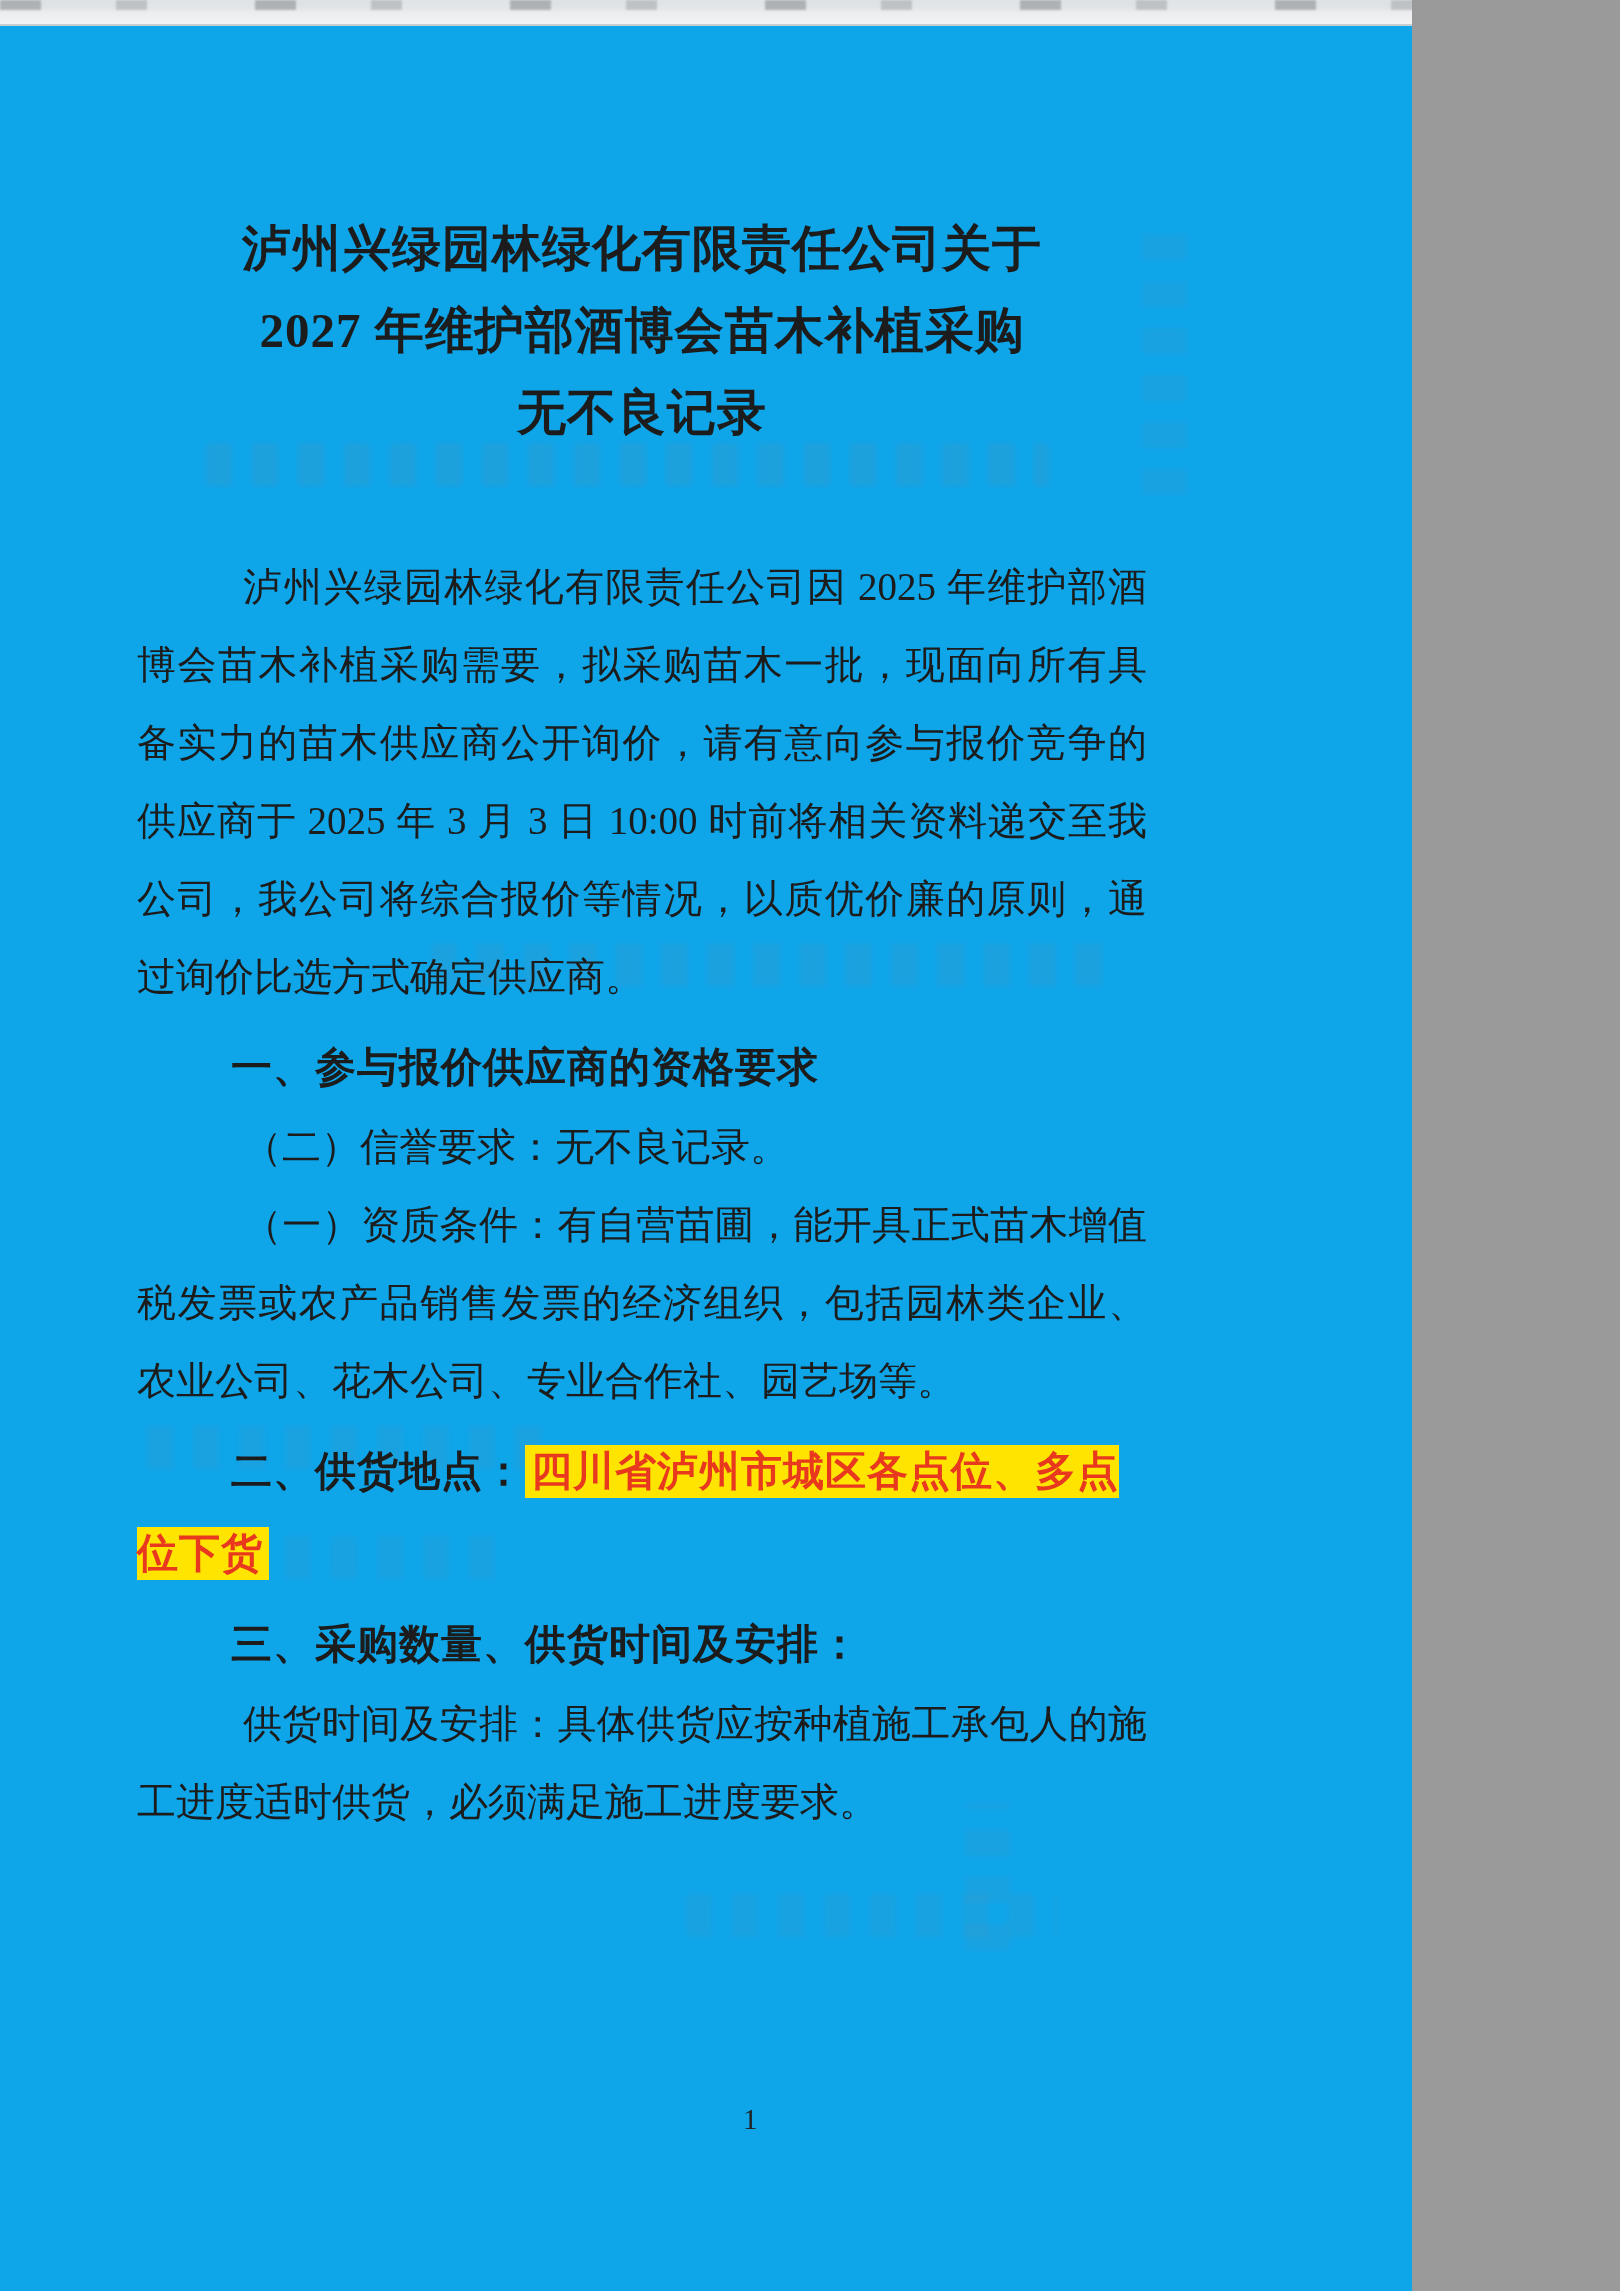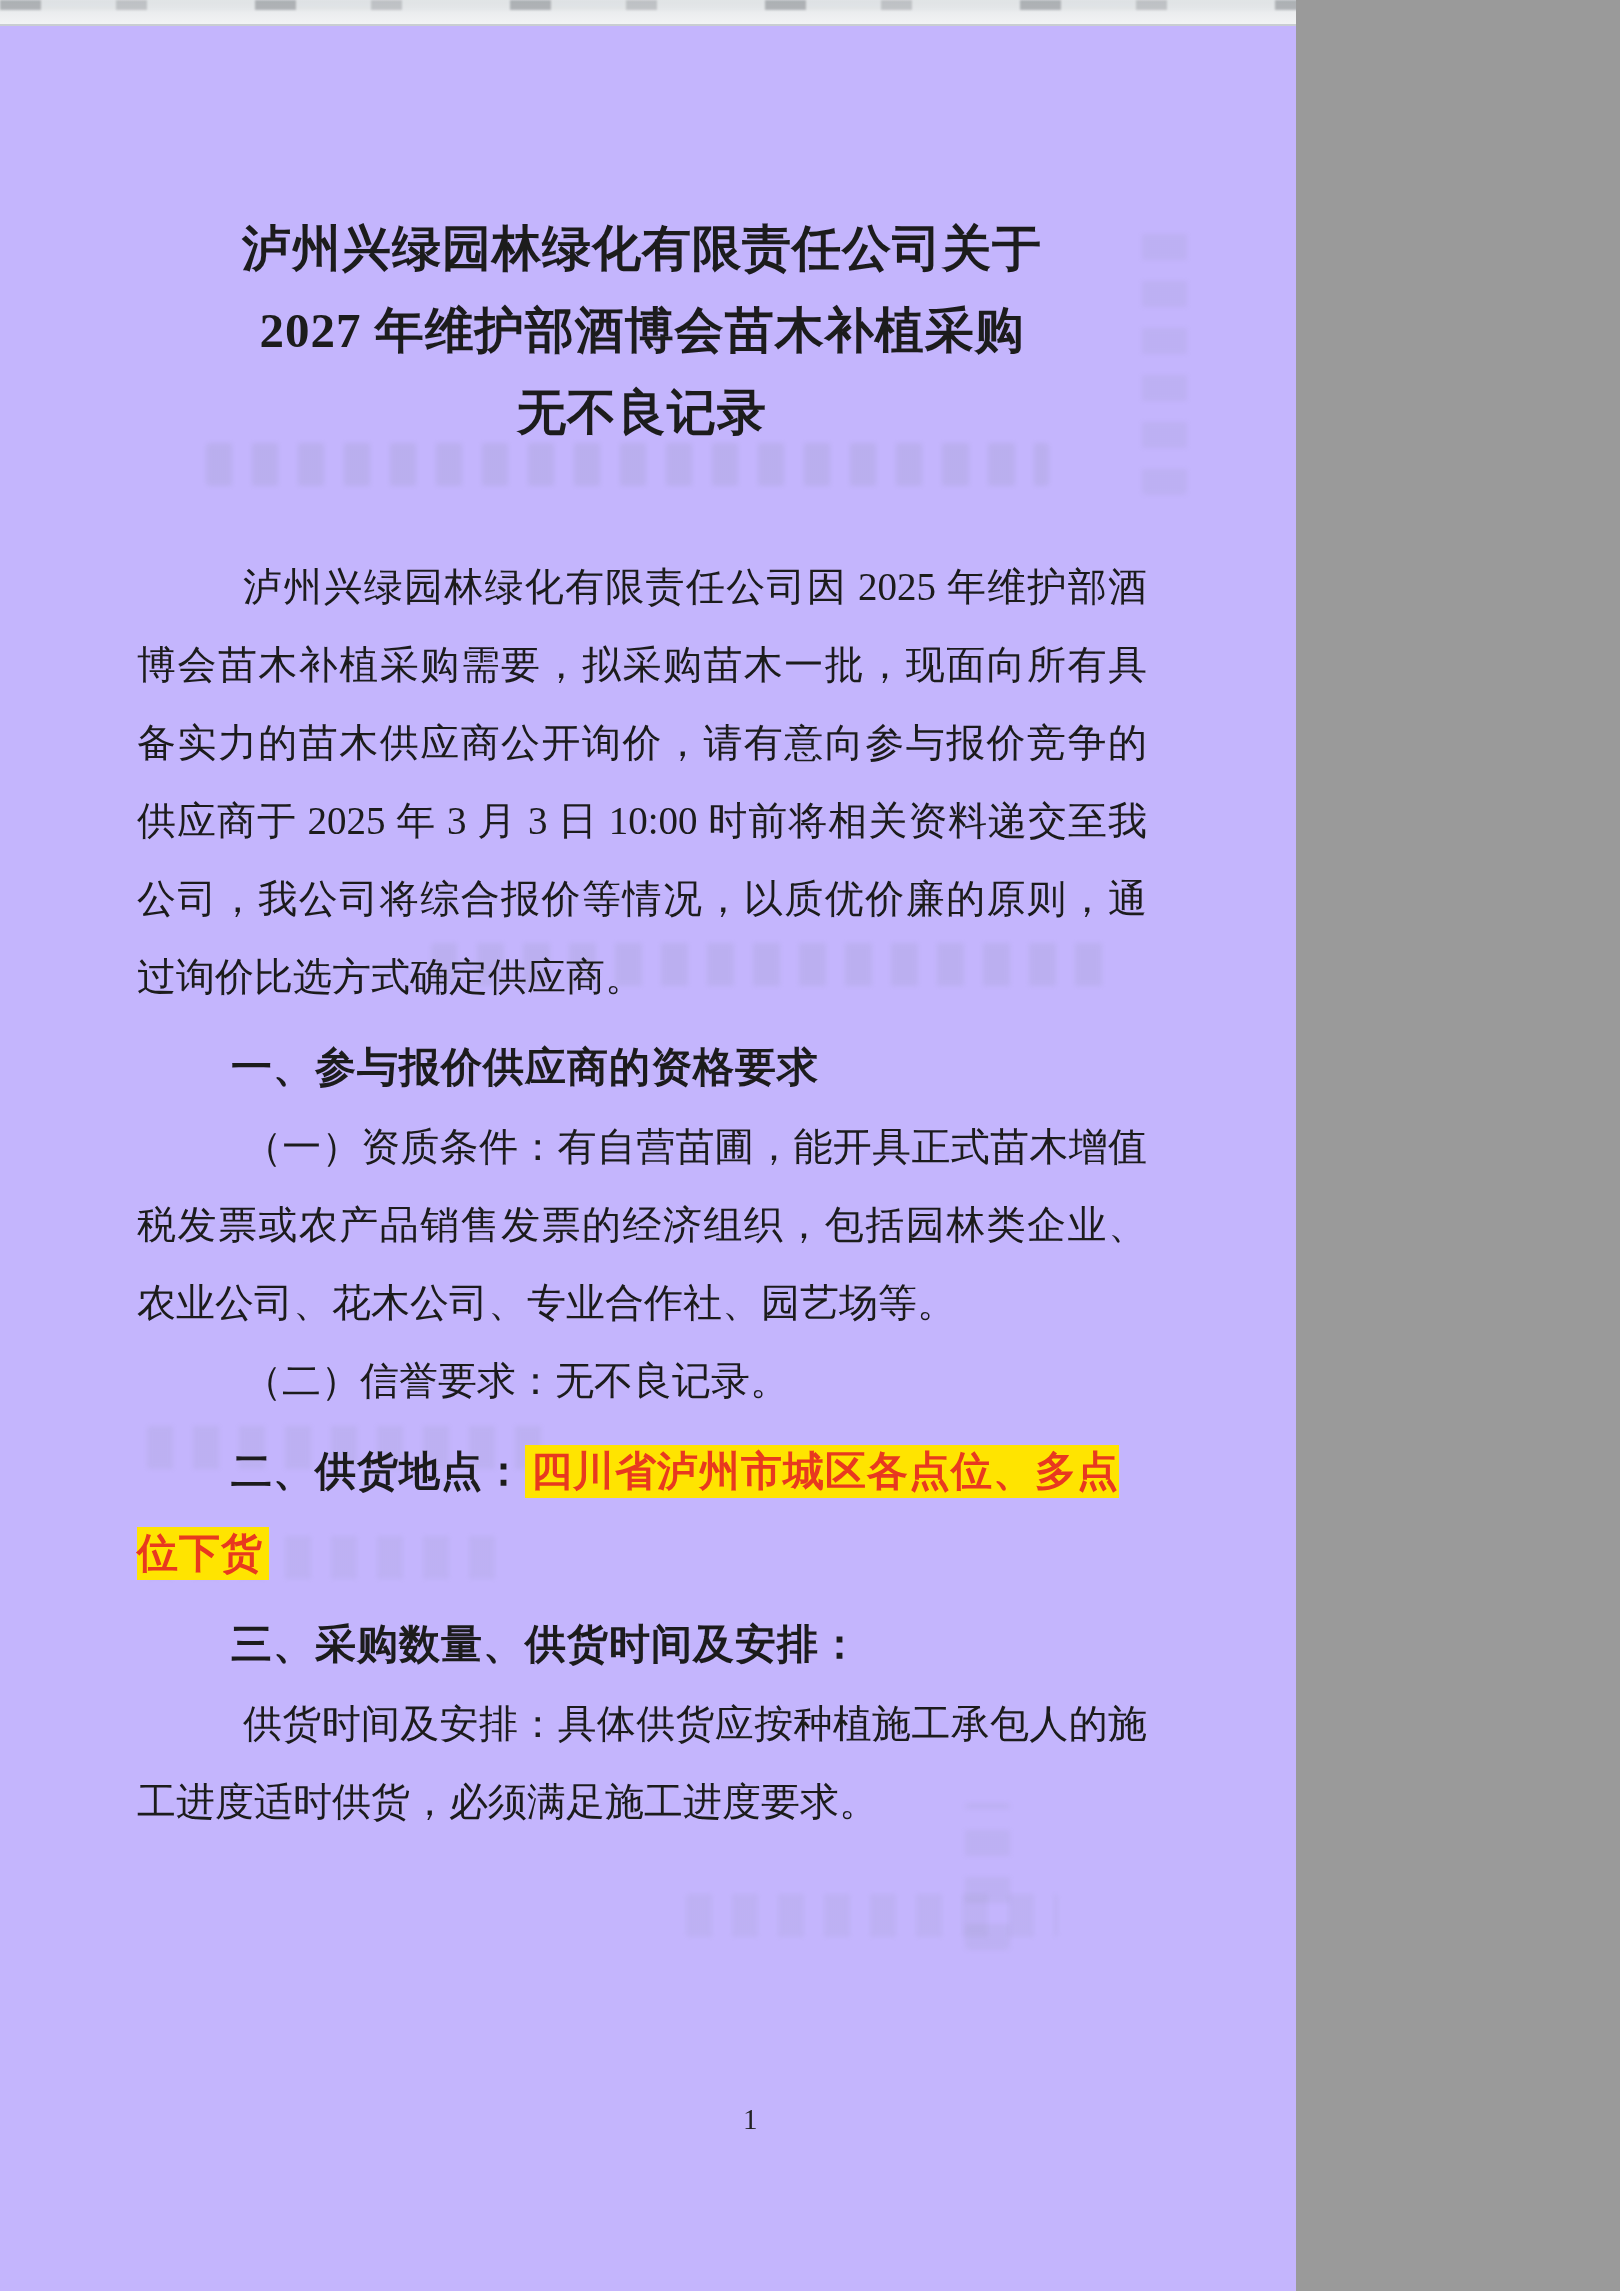--- a/index.html
+++ b/index.html
@@ -1,20 +1,20 @@
 <!DOCTYPE html>
 <html lang="zh"><head>
 <meta charset="utf-8">
 <style>
   html,body{margin:0;padding:0;}
   body{background:#9a9a9a;}
   .scan{
     position:relative;
-    width:1296px;height:2292px;
-    background:#c4b5fd;
+    width:1412px;height:2292px;
+    background:#0ea5e9;
     overflow:hidden;
     font-family:"Liberation Serif","DejaVu Serif",serif;
     color:#1c1c1c;
     text-decoration:underline;
   }
   
   .scan-top-band{
     position:absolute;left:0;top:0;width:1620px;height:23.5px;
     background:linear-gradient(#e3e6e8,#f2f3f4);
     border-bottom:2px solid #c9ced2;
@@ -98,22 +98,22 @@
     <h1 class="title">
       <span class="tline">泸州兴绿园林绿化有限责任公司关于</span>
       <span class="tline">2027 年维护部酒博会苗木补植采购</span>
       <span class="tline">无不良记录</span>
     </h1>
 
     <p class="para first">泸州兴绿园林绿化有限责任公司因 2025 年维护部酒博会苗木补植采购需要，拟采购苗木一批，现面向所有具备实力的苗木供应商公开询价，请有意向参与报价竞争的供应商于 2025 年 3 月 3 日 10:00 时前将相关资料递交至我公司，我公司将综合报价等情况，以质优价廉的原则，通过询价比选方式确定供应商。</p>
 
     <h2 class="heading">一、参与报价供应商的资格要求</h2>
 
+    <p class="para">（二）信誉要求：无不良记录。</p>
     <p class="para">（一）资质条件：有自营苗圃，能开具正式苗木增值税发票或农产品销售发票的经济组织，包括园林类企业、农业公司、花木公司、专业合作社、园艺场等。</p>
-    <p class="para">（二）信誉要求：无不良记录。</p>
 
     <h2 class="heading"><span>二、供货地点：</span><span class="hl" style="color: rgb(232, 57, 31); background-color: rgb(255, 228, 0);">四川省泸州市城区各点位、多点位下货</span></h2>
 
     <h2 class="heading">三、采购数量、供货时间及安排：</h2>
 
     <p class="para">供货时间及安排：具体供货应按种植施工承包人的施工进度适时供货，必须满足施工进度要求。</p>
 
   </div>
 
   <svg class="stamp" width="333" height="353" viewBox="0 0 340 360">

